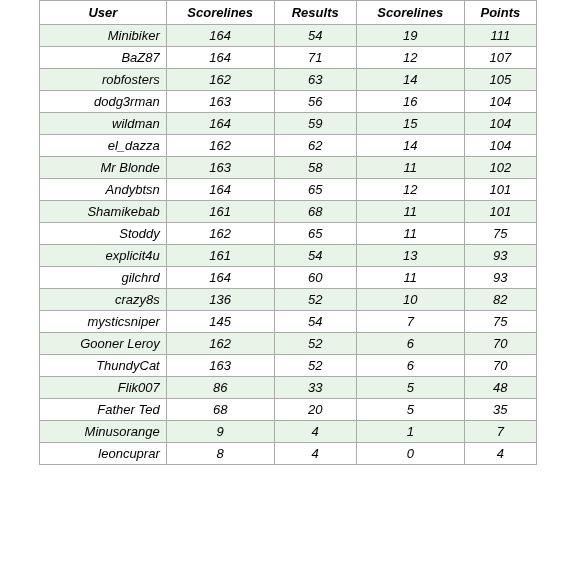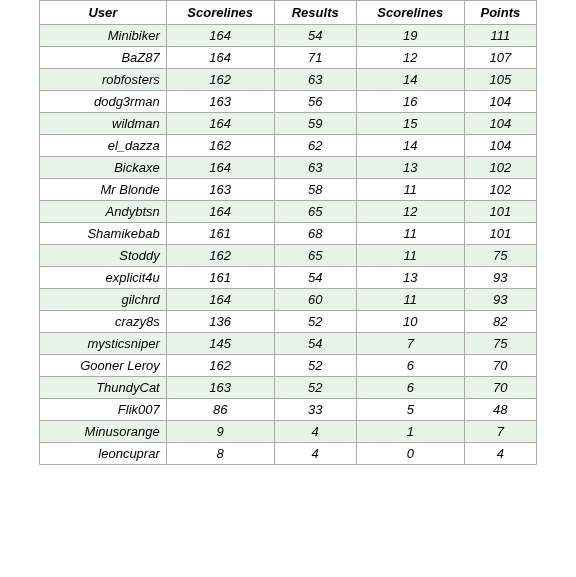--- a/index.html
+++ b/index.html
@@ -93,27 +93,20 @@
         <td>104</td>
       </tr>
       <tr>
         <td>el_dazza</td>
         <td>162</td>
         <td>62</td>
         <td>14</td>
         <td>104</td>
       </tr>
       <tr>
-        <td>Bickaxe</td>
-        <td>164</td>
-        <td>63</td>
-        <td>13</td>
-        <td>102</td>
-      </tr>
-      <tr>
         <td>Mr Blonde</td>
         <td>163</td>
         <td>58</td>
         <td>11</td>
         <td>102</td>
       </tr>
       <tr>
         <td>Andybtsn</td>
         <td>164</td>
         <td>65</td>
@@ -177,20 +170,27 @@
         <td>70</td>
       </tr>
       <tr>
         <td>Flik007</td>
         <td>86</td>
         <td>33</td>
         <td>5</td>
         <td>48</td>
       </tr>
       <tr>
+        <td>Father Ted</td>
+        <td>68</td>
+        <td>20</td>
+        <td>5</td>
+        <td>35</td>
+      </tr>
+      <tr>
         <td>Minusorange</td>
         <td>9</td>
         <td>4</td>
         <td>1</td>
         <td>7</td>
       </tr>
       <tr>
         <td>leoncuprar</td>
         <td>8</td>
         <td>4</td>

